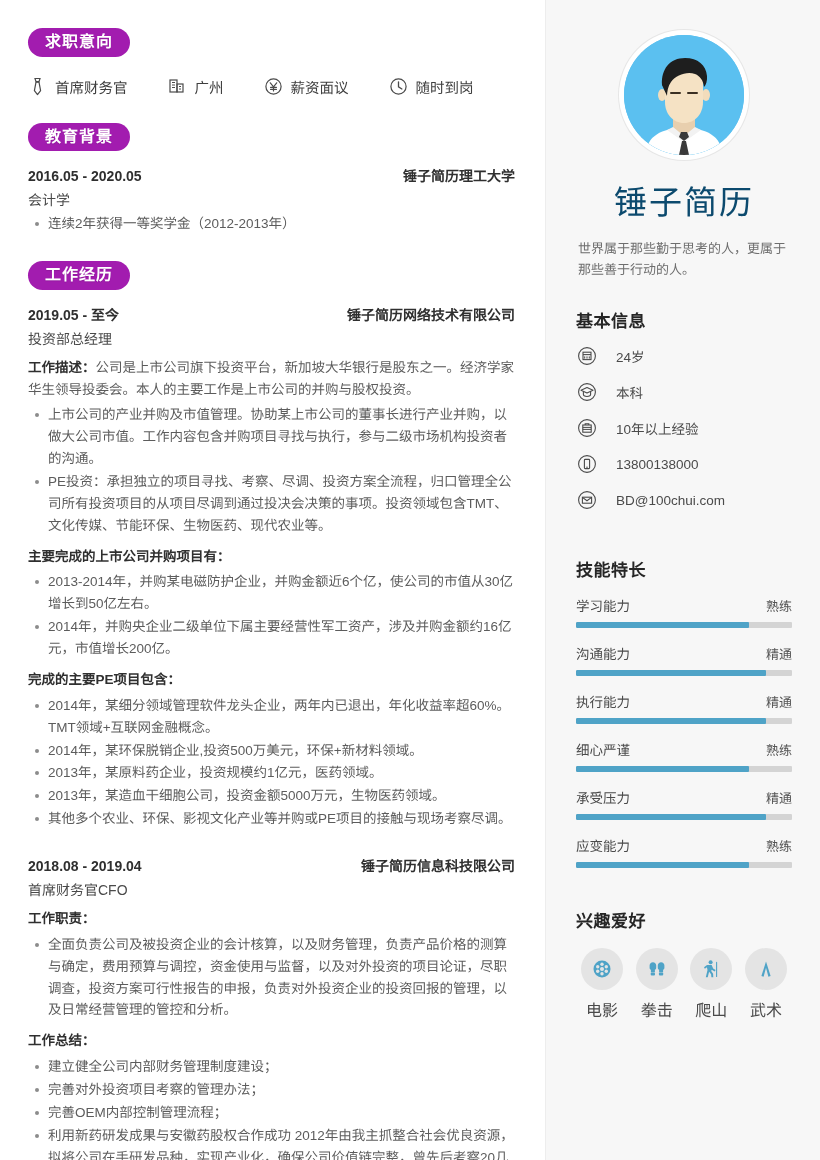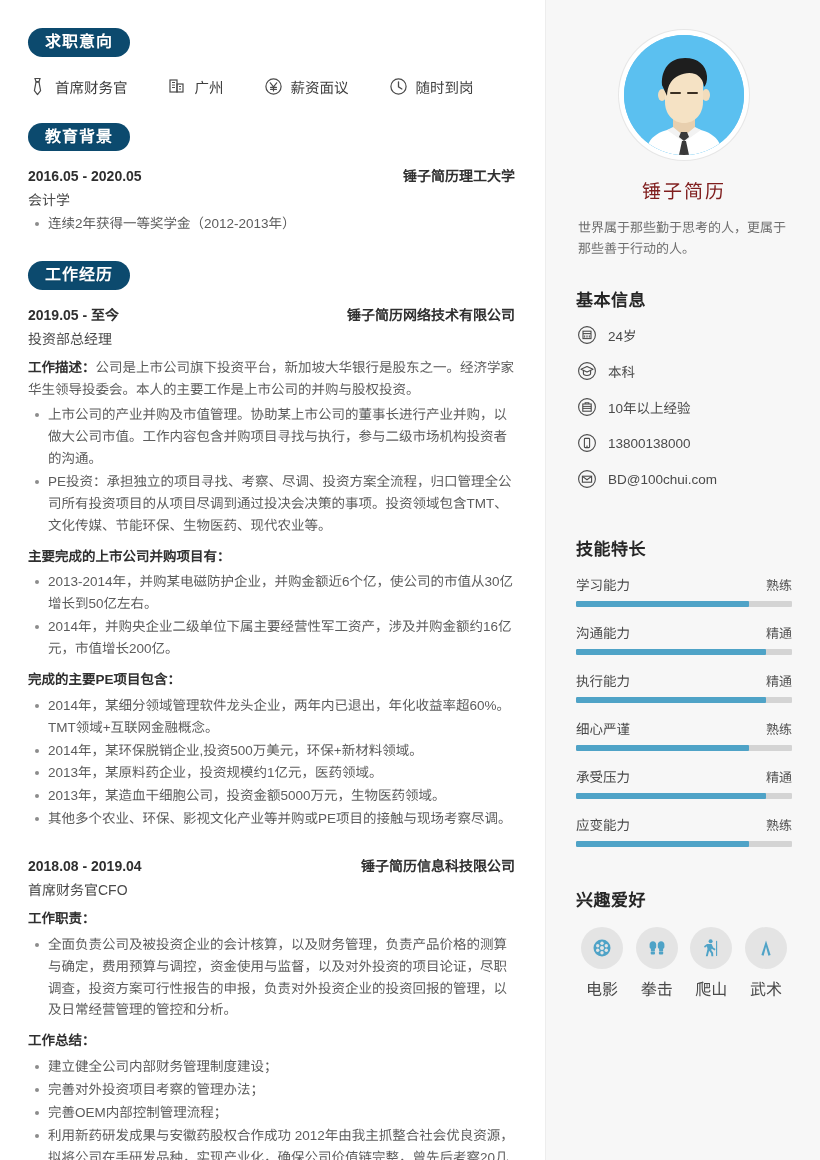--- a/index.html
+++ b/index.html
@@ -25,21 +25,21 @@
     box-sizing: border-box;
     padding: 28px 30px 0 28px;
     background: #ffffff;
     position: relative;
   }
 
   .section { margin-bottom: 4px; }
 
   .pill {
     display: inline-block;
-    background: #0c4a6e;
+    background: #a21caf;
     color: #ffffff;
     font-size: 16px;
     font-weight: bold;
     letter-spacing: 1px;
     padding: 5px 17px 6px 17px;
     border-radius: 16px;
     line-height: 1.1;
     text-shadow: 0 1px 1px rgba(0,0,0,0.10);
   }
 
@@ -147,23 +147,23 @@
   .avatar-inner {
     width: 100%; height: 100%;
     border-radius: 50%;
     overflow: hidden;
     background: #5bc0f0;
     position: relative;
   }
 
   .person-name {
     text-align: center;
-    font-size: 19px;
+    font-size: 33px;
     font-weight: normal;
-    color: #7f1d1d;
+    color: #0c4a6e;
     letter-spacing: 2px;
     margin: 4px 0 14px 0;
   }
   .motto {
     text-align: left;
     font-size: 13px;
     line-height: 1.65;
     color: #6e6e6e;
     margin-bottom: 26px;
     padding: 0 2px;
@@ -176,20 +176,21 @@
     margin-bottom: 14px;
     letter-spacing: 0.5px;
   }
 
   .info-item {
     display: flex;
     align-items: center;
     margin-bottom: 15px;
     font-size: 13.5px;
     color: #4a4a4a;
+    gap: 8px;
   }
   .info-item .ico {
     width: 21px; height: 21px;
     margin-right: 11px;
     flex: 0 0 21px;
     display: flex; align-items: center; justify-content: center;
   }
 
   .skills { margin-top: 8px; }
   .skill { margin-bottom: 15px; }

